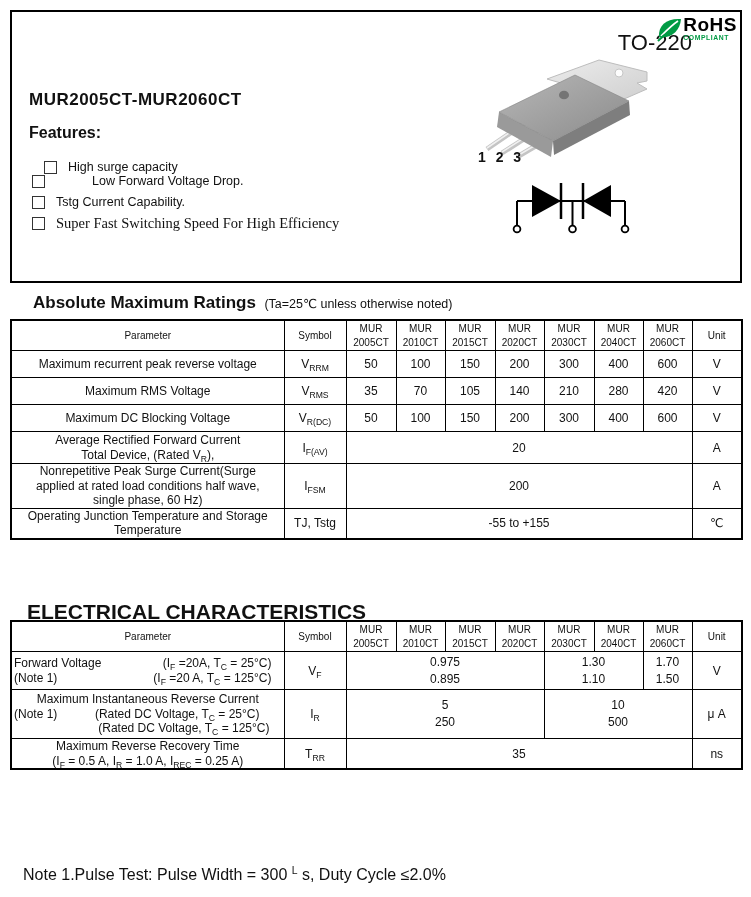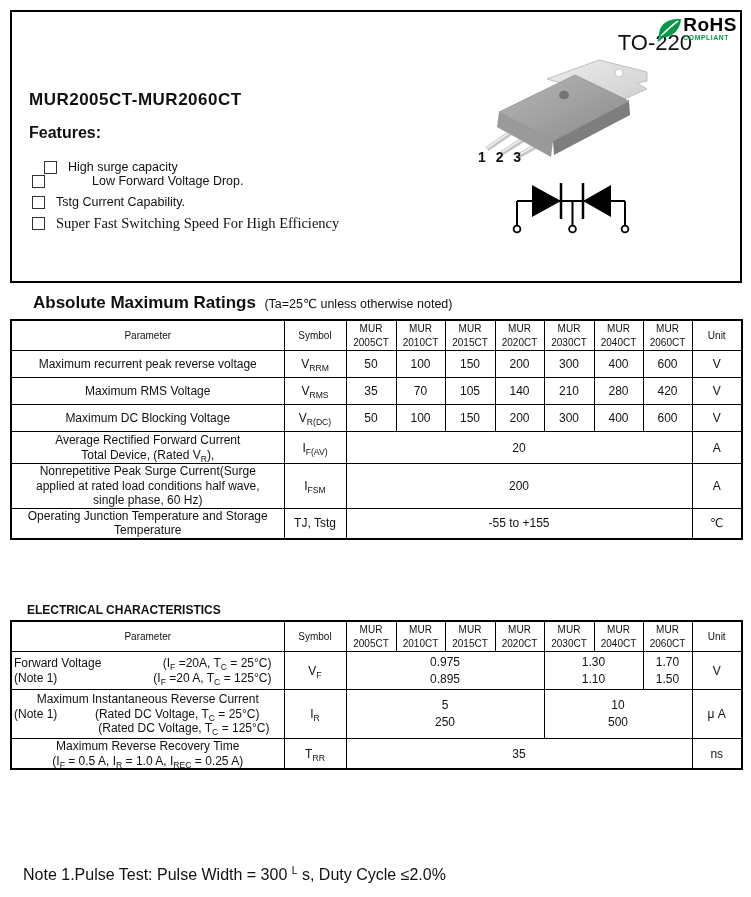--- a/index.html
+++ b/index.html
@@ -18,21 +18,21 @@
   .rohs-title{font-size:19px;font-weight:bold;letter-spacing:.5px;}
   .rohs-subtitle{font-size:6.8px;font-weight:bold;letter-spacing:.6px;margin-top:1px;}
   .pkg-img{position:absolute;left:435px;top:45px;}
   .pin-numbers{position:absolute;left:466px;top:137px;font-size:14px;font-weight:bold;word-spacing:6px;}
   .diode-svg{position:absolute;left:485px;top:158px;}
   .pin-assignment{position:absolute;left:455px;top:239px;width:215px;text-align:center;
                   font-size:12.5px;white-space:pre;}
   
   .sec-title{position:absolute;white-space:nowrap;}
   .st-main{font-size:17px;font-weight:bold;}
-  .st-main.caps{font-size:12px;}
+  .st-main.caps{font-size:21px;}
   .st-sub{font-size:12.5px;margin-left:4px;}
   
   table.t{position:absolute;border-collapse:collapse;table-layout:fixed;width:731px;
           border:2px solid #000;}
   table.t th,table.t td{border:1px solid #000;padding:0 2px;text-align:center;
           vertical-align:middle;font-size:12px;color:#111;overflow:hidden;}
   table.t thead th{font-weight:normal;font-size:10px;line-height:13.5px;padding:1px 0;}
   td.param{text-align:left;padding:2px 4px 2px 6px;line-height:14.5px;font-size:12px;}
   td.sym{font-size:12.5px;}
   sub{font-size:72%;line-height:0;}

